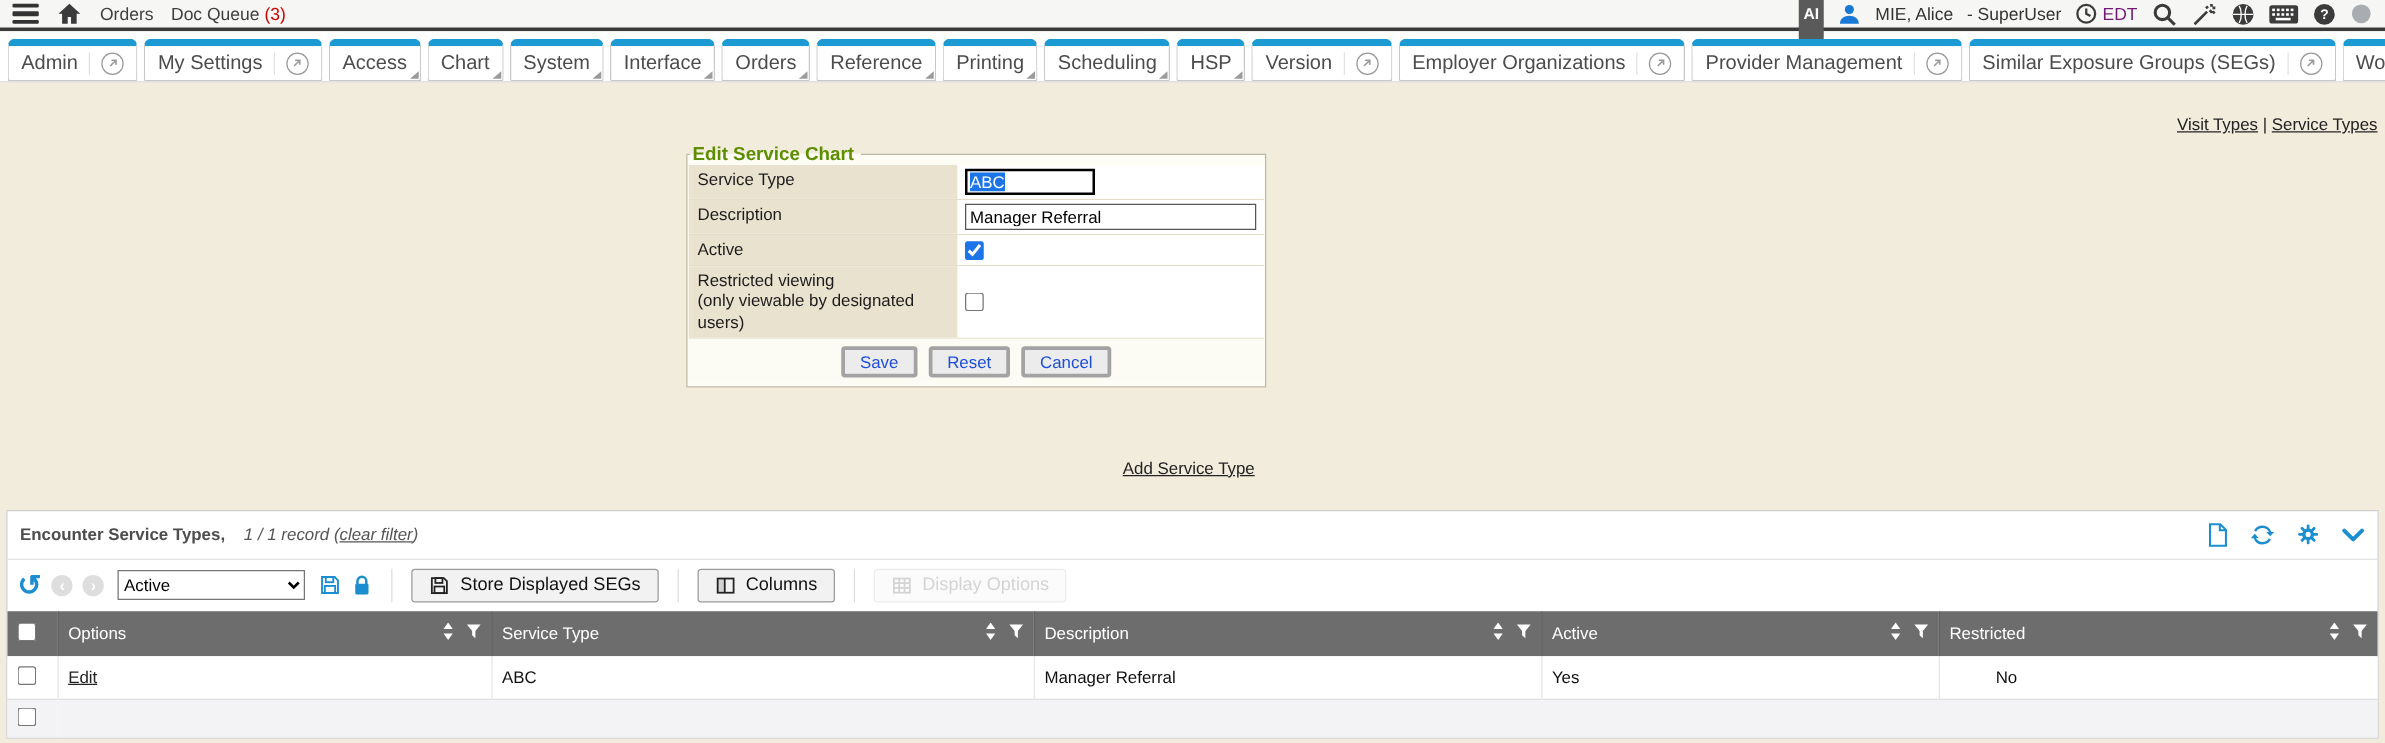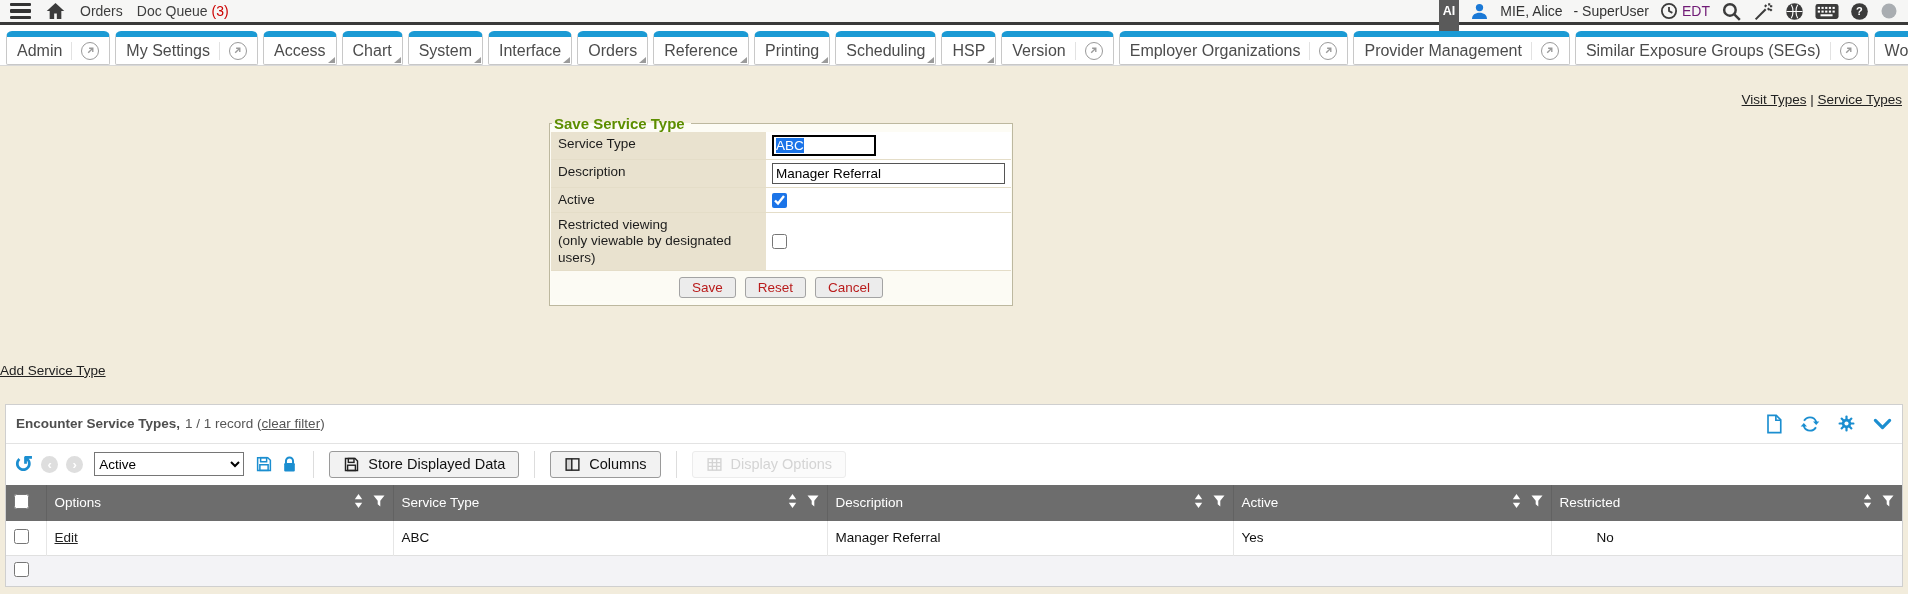--- a/index.html
+++ b/index.html
@@ -78,32 +78,32 @@
     padding:0 2px; font-size:13.5px; display:flex; align-items:center; cursor:text;
   }
   .sel-text { background:#1b74e8; color:#fff; }
   .txt-input {
     width:100%; height:21px; border:1px solid #555; padding:1px 3px;
     font-family:"Liberation Sans", sans-serif; font-size:13.5px;
   }
   input[type="checkbox"] { width:15px; height:15px; accent-color:#1b74e8; cursor:pointer; }
   .fbuttons { display:flex; justify-content:center; gap:9px; padding:6px 0 3px; background:#fcfbf4; }
   .btn {
-    font-family:"Liberation Sans", sans-serif; font-size:13.5px; color:#b91c1c;
-    background:#ececec; border:1px solid #a3a3a3; border-radius:3px;
+    font-family:"Liberation Sans", sans-serif; font-size:13.5px; color:#1d4ed8;
+    background:#ececec; border:3px solid #a3a3a3; border-radius:3px;
     padding:2px 12px; cursor:pointer;
   }
 
-  .add-link { text-align:left; padding:57px 6px 0 0; }
+  .add-link { text-align:center; padding:57px 6px 0 0; }
 
   
   .grid-section { margin:26px 5px 0 5px; background:#fff; border:1px solid #cfcfcf; }
   .grid-header { display:flex; align-items:center; padding:9px 10px; }
   .grid-title { font-weight:bold; color:#4e4e4e; }
-  .grid-count { color:#555; margin-left:5px; }
+  .grid-count { color:#555; margin-left:15px;font-style:italic; }
   .grid-count a { color:#555; }
   .grid-header-icons { margin-left:auto; display:flex; align-items:center; gap:17px; }
   .blue-ico { display:inline-flex; cursor:pointer; }
 
   .grid-toolbar {
     border-top:1px solid #e3e3e3; padding:7px 8px; display:flex; align-items:center; gap:8px;
   }
   .undo-ico { color:#1b8ed0; font-size:23px; font-weight:bold; line-height:20px; cursor:pointer; }
   .nav-circ {
     width:17px; height:17px; border-radius:50%; background:#dedede; color:#fff;
@@ -327,21 +327,21 @@
   </div>
 </div>
 
 <div class="page-links">
   <a>Visit Types</a>
   <span>|</span>
   <a>Service Types</a>
 </div>
 
 <fieldset class="edit-form">
-  <legend>Save Service Type</legend>
+  <legend>Edit Service Chart</legend>
 
   <div class="frow">
     <div class="flabel">Service Type</div>
     <div class="fvalue">
       <div class="input-focused">
         <span class="sel-text">ABC</span>
       </div>
     </div>
   </div>
 
@@ -440,21 +440,21 @@
           <rect x="4.5" y="11" width="15" height="12" rx="1.6" fill="#1b8ed0"></rect>
         </svg>
     </span>
     <span class="vsep"></span>
     <button class="tbtn">
       <svg width="17" height="17" viewBox="0 0 24 24" fill="none" stroke="#222" stroke-width="2">
           <path d="M3.5 3.5H17l3.5 3.5v13.5H3.5z"></path>
           <rect x="7.5" y="3.5" width="8" height="5.5"></rect>
           <rect x="6.5" y="13" width="11" height="7.5"></rect>
         </svg>
-      <span>Store Displayed Data</span>
+      <span>Store Displayed SEGs</span>
     </button>
     <span class="vsep"></span>
     <button class="tbtn">
       <svg width="17" height="17" viewBox="0 0 24 24" fill="none" stroke="#222" stroke-width="2">
           <rect x="3" y="4" width="18" height="16"></rect>
           <path d="M11 4v16"></path>
           <path d="M3 4h8v16H3z" fill="#222" stroke="none" opacity="0.15"></path>
         </svg>
       <span>Columns</span>
     </button>

